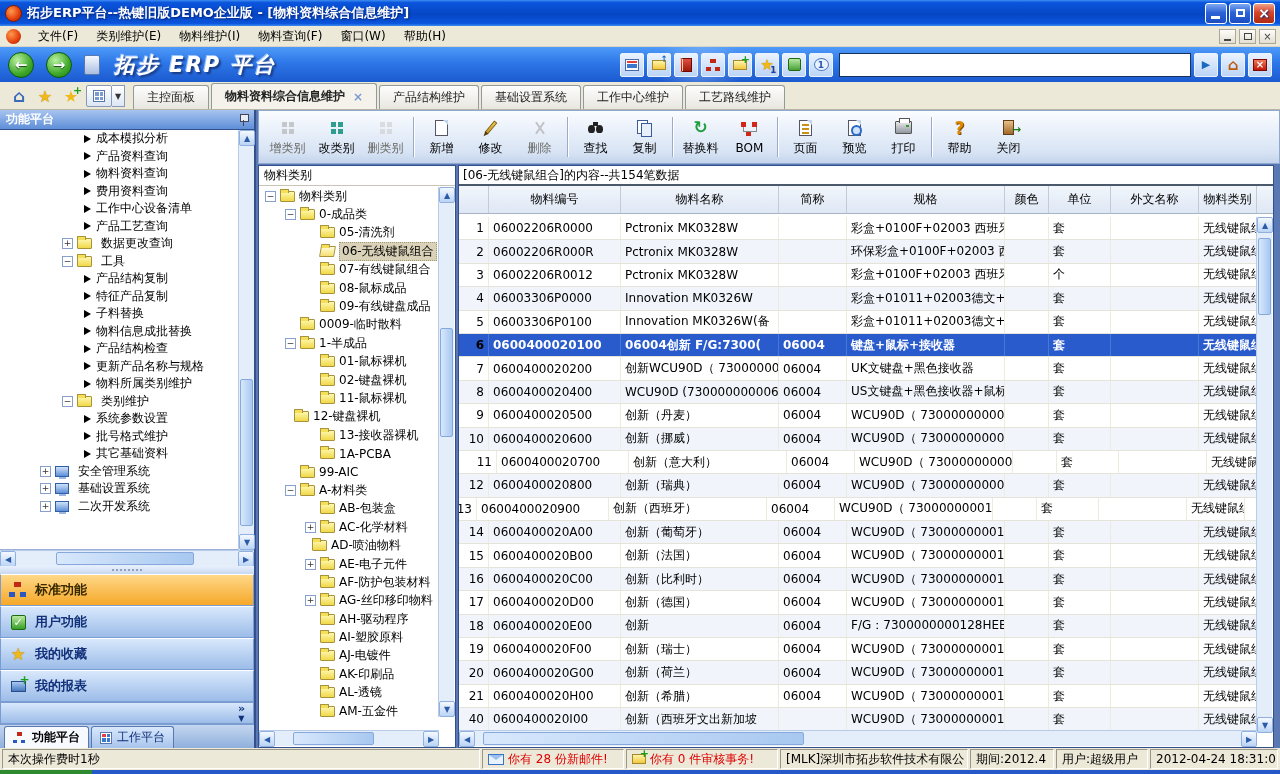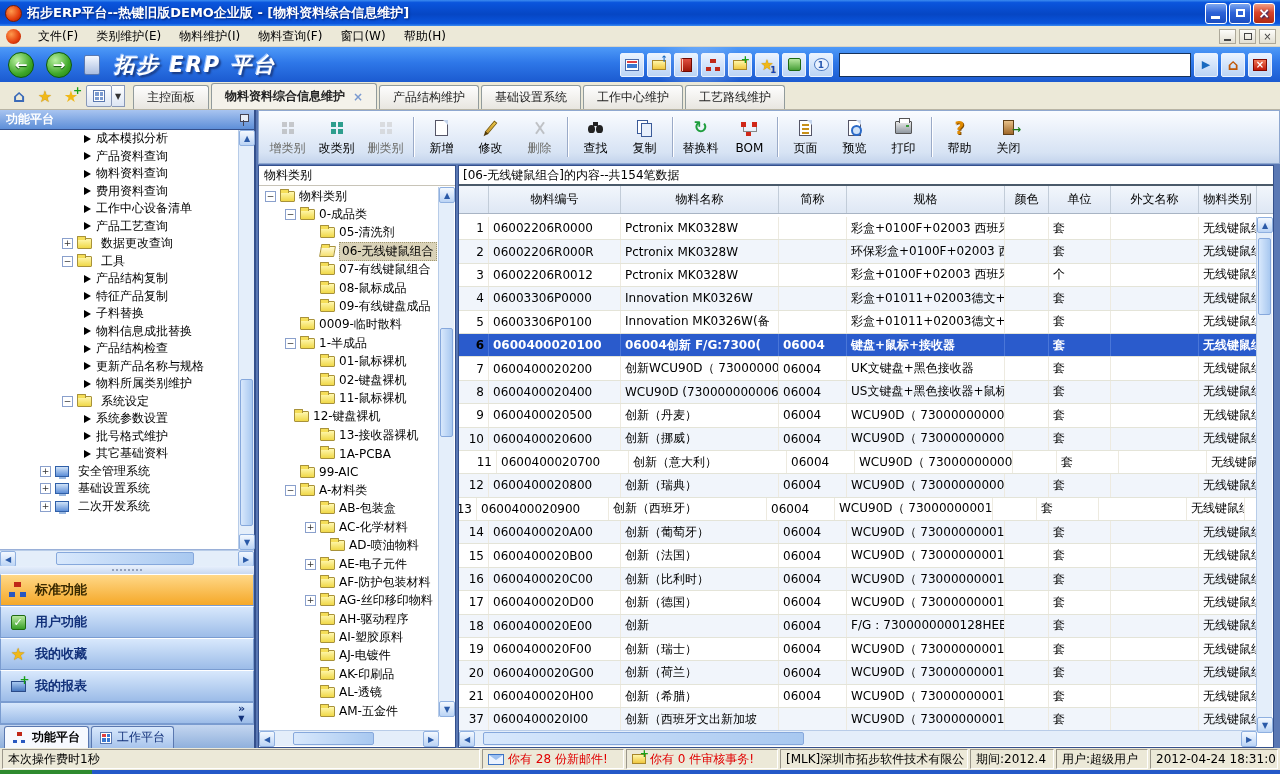--- a/index.html
+++ b/index.html
@@ -383,21 +383,21 @@
             <span class="tri"></span>
             <span class="ltree-label">更新产品名称与规格</span>
           </div>
           <div class="ltree-row" style="padding-left: 84px;">
             <span class="tri"></span>
             <span class="ltree-label">物料所属类别维护</span>
           </div>
           <div class="ltree-row" style="padding-left: 62px;">
             <span class="tgl">−</span>
             <span class="ic-folder"></span>
-            <span class="ltree-label">系统设定</span>
+            <span class="ltree-label">类别维护</span>
           </div>
           <div class="ltree-row" style="padding-left: 84px;">
             <span class="tri"></span>
             <span class="ltree-label">系统参数设置</span>
           </div>
           <div class="ltree-row" style="padding-left: 84px;">
             <span class="tri"></span>
             <span class="ltree-label">批号格式维护</span>
           </div>
           <div class="ltree-row" style="padding-left: 84px;">
@@ -681,21 +681,21 @@
           <div class="mtree-row" style="padding-left: 46px;">
             <span style="width: 15px;"></span>
             <span class="ic-folder"></span>
             <span>AB-包装盒</span>
           </div>
           <div class="mtree-row" style="padding-left: 46px;">
             <span class="tgl">+</span>
             <span class="ic-folder"></span>
             <span>AC-化学材料</span>
           </div>
-          <div class="mtree-row" style="padding-left: 56px;">
+          <div class="mtree-row" style="padding-left: 38px;">
             <span style="width: 15px;"></span>
             <span class="ic-folder"></span>
             <span>AD-喷油物料</span>
           </div>
           <div class="mtree-row" style="padding-left: 46px;">
             <span class="tgl">+</span>
             <span class="ic-folder"></span>
             <span>AE-电子元件</span>
           </div>
           <div class="mtree-row" style="padding-left: 46px;">
@@ -996,21 +996,21 @@
             <span class="td" style="width: 132px;">0600400020H00</span>
             <span class="td" style="width: 158px;">创新（希腊）</span>
             <span class="td" style="width: 68px;">06004</span>
             <span class="td" style="width: 158px;">WCU90D（ 7300000000135)</span>
             <span class="td" style="width: 44px;"></span>
             <span class="td" style="width: 62px;">套</span>
             <span class="td" style="width: 88px;"></span>
             <span class="td" style="width: 58px;">无线键鼠组合</span>
           </div>
           <div class="tr-row even">
-            <span class="td num" style="width: 30px;">37</span>
+            <span class="td num" style="width: 30px;">40</span>
             <span class="td" style="width: 132px;">0600400020I00</span>
             <span class="td" style="width: 158px;">创新（西班牙文出新加坡</span>
             <span class="td" style="width: 68px;"></span>
             <span class="td" style="width: 158px;">WCU90D（ 7300000000136)</span>
             <span class="td" style="width: 44px;"></span>
             <span class="td" style="width: 62px;">套</span>
             <span class="td" style="width: 88px;"></span>
             <span class="td" style="width: 58px;">无线键鼠组合</span>
           </div>
         </div>

